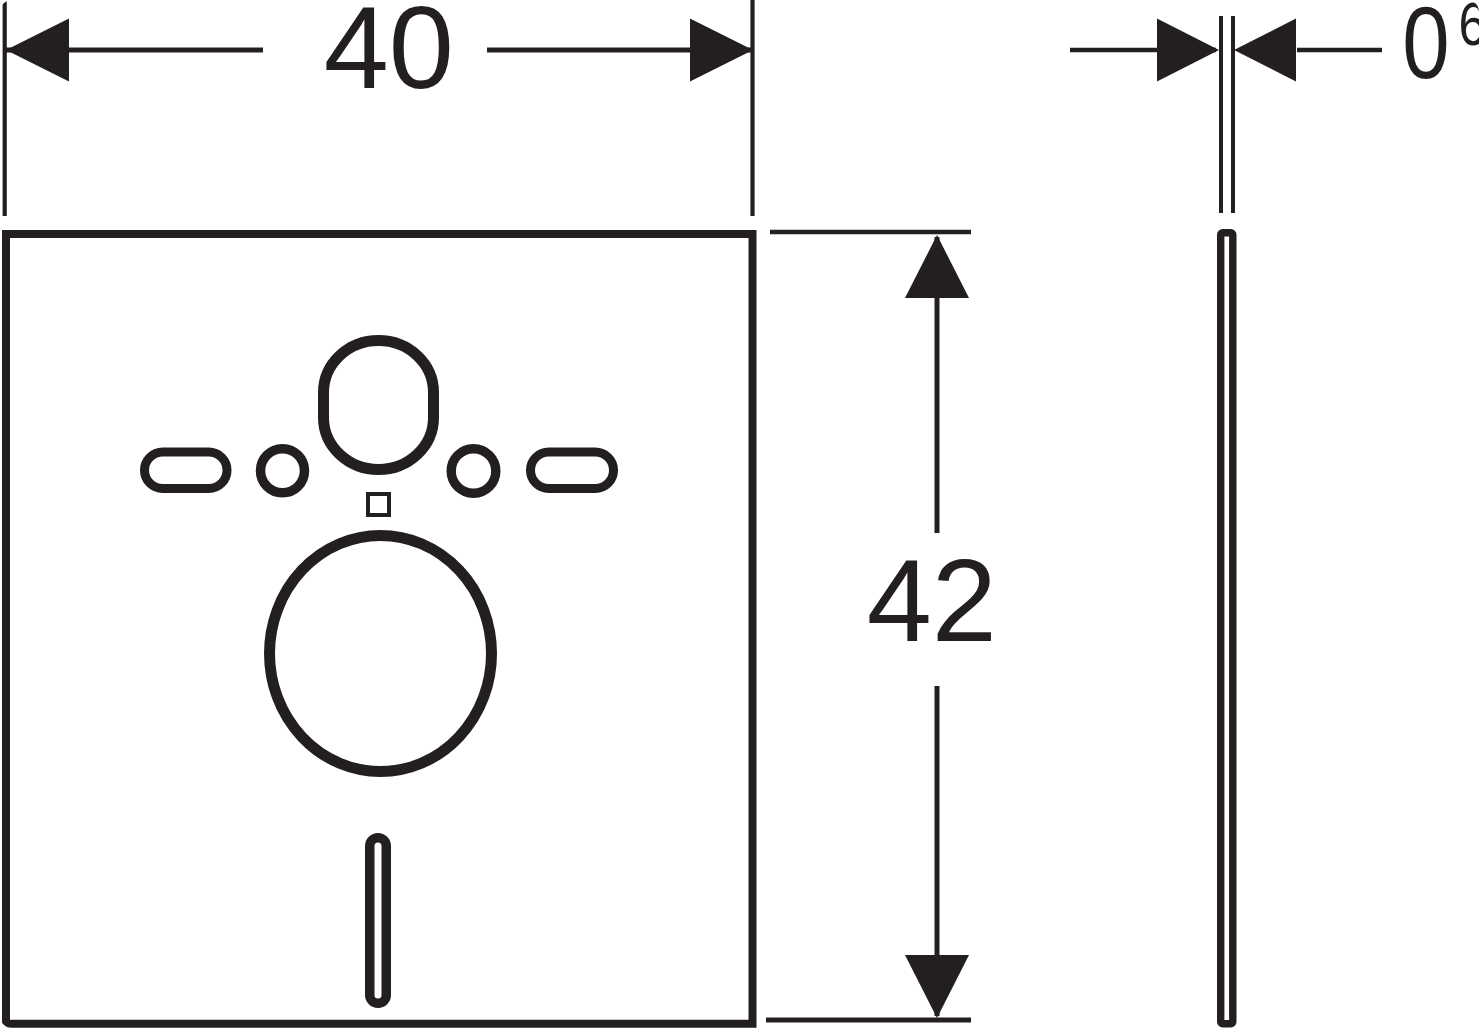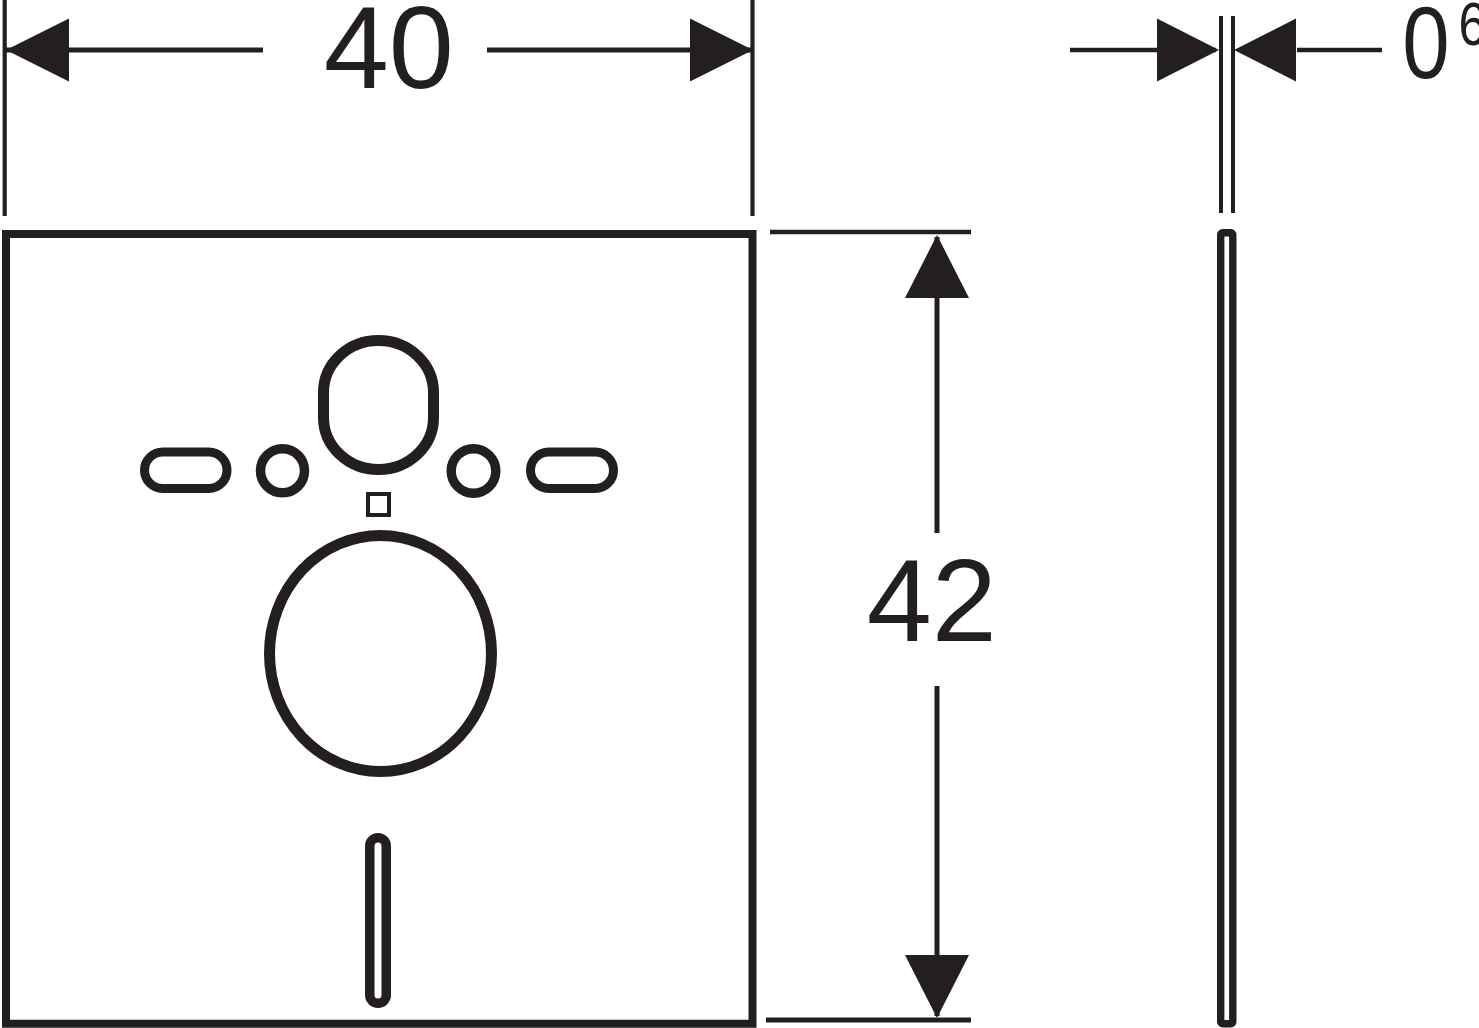--- a/index.html
+++ b/index.html
@@ -1,16 +1,16 @@
 <!DOCTYPE html>
 <html><head>
 <meta charset="utf-8">
 <style>
 html,body{margin:0;padding:0;background:#fff;}
-#stage{position:relative;width:1479px;height:1028px;overflow:hidden;background:#fff;}
+#stage{position:relative;width:1479px;height:1028px;overflow:hidden;background:#fff;border-radius:12px;}
 svg{display:block;}
 text{font-family:"Liberation Sans",sans-serif;fill:#231f20;}
 </style>
 </head>
 <body>
 <div id="stage">
 <svg width="1479" height="1028" viewBox="0 0 1479 1028">
   <g fill="none" stroke="#231f20">
 
     <rect x="6" y="234" width="746.5" height="789.75" stroke-width="8"></rect>

